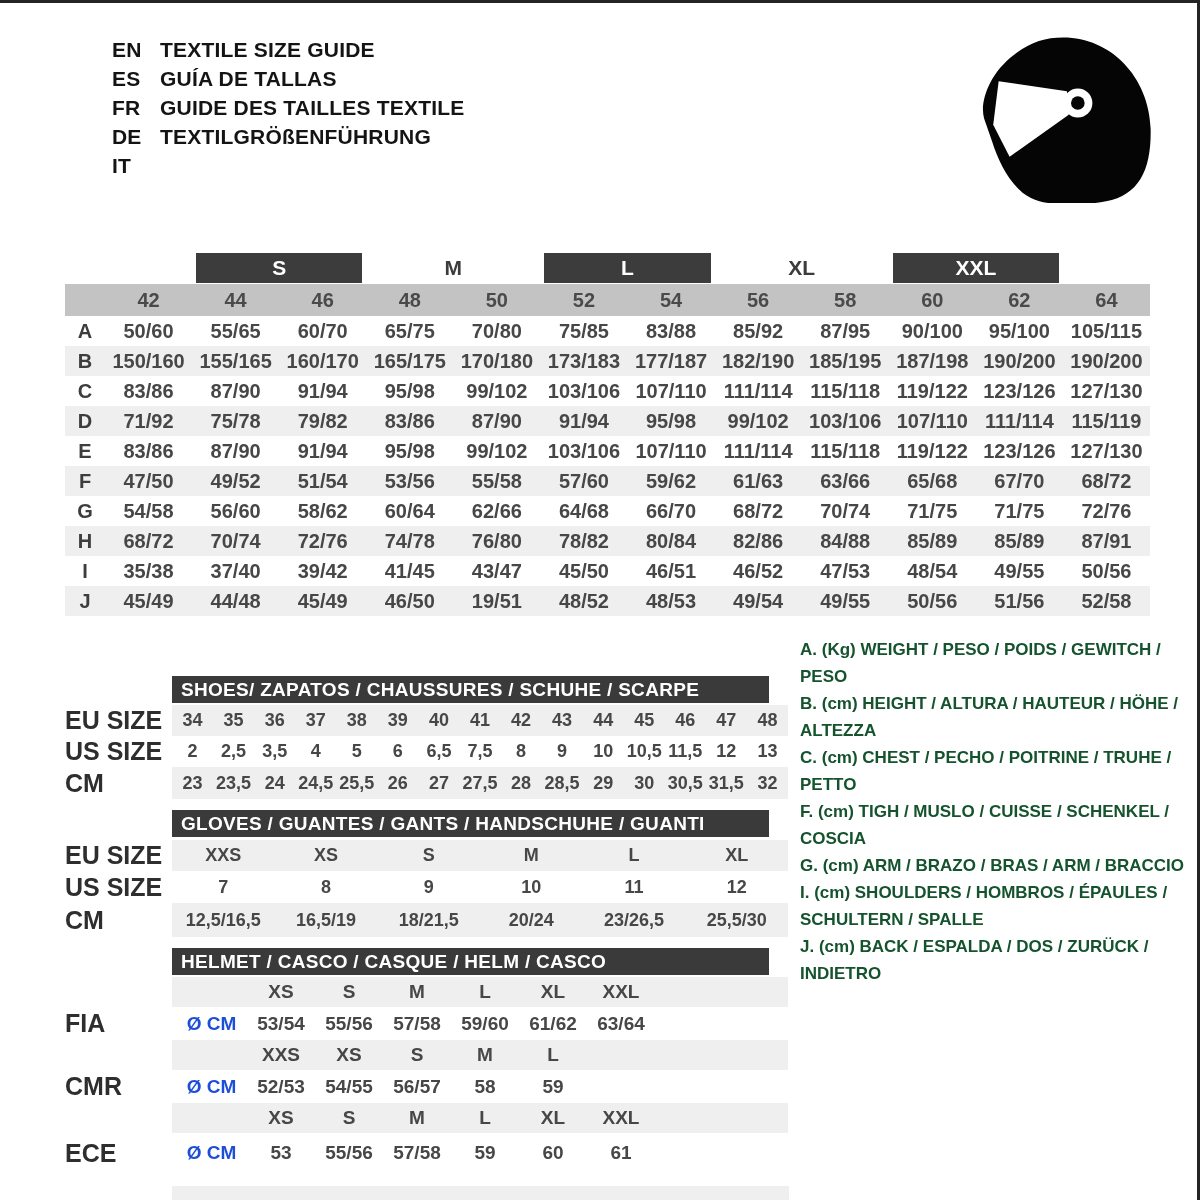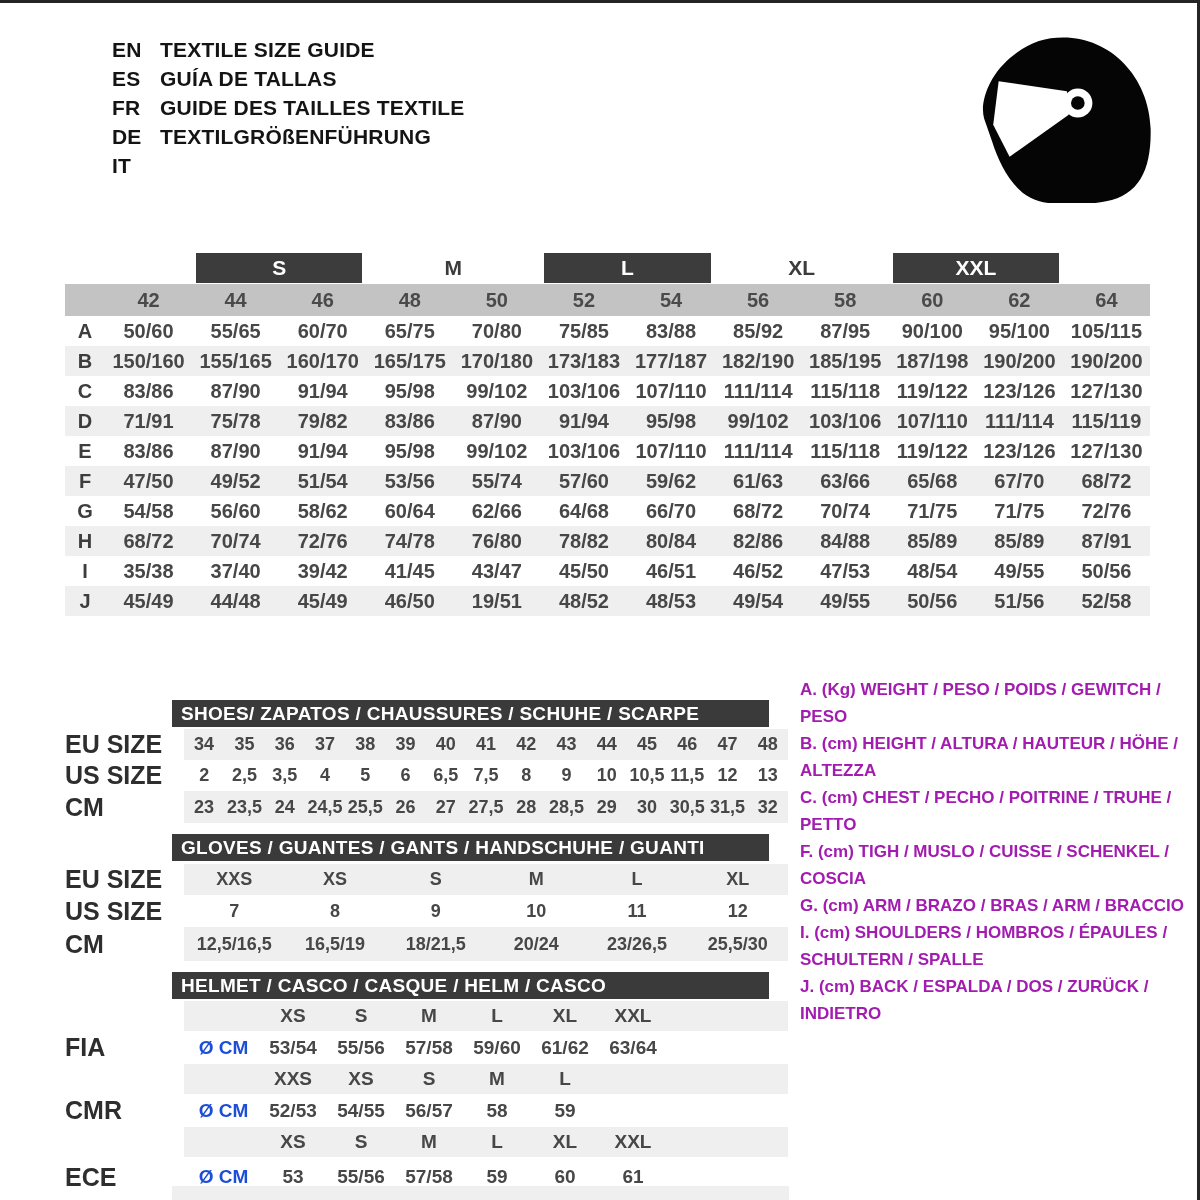--- a/index.html
+++ b/index.html
@@ -26,32 +26,32 @@
   .grp.boxed { background:#3c3c3c; color:#ffffff; margin:0 4px; }
   .mt-band { height:32px; background:#c3c3c3; color:#4a4a4a; }
   .mt-row { height:30px; }
   .mt-row.stripe { background:#efefef; }
   .mt-cell { text-align:center; }
   .mt-letter { text-align:center; color:#3d3d3d; }
 
   
   .section { position:absolute; left:65px; width:723px; }
   .sec-bar { margin-left:107px; width:597px; height:27px; background:#3a3a3a; color:#ffffff;
-             font-size:19px; line-height:27px; padding-left:9px; letter-spacing:.3px; white-space:nowrap;margin-top:24px; }
+             font-size:19px; line-height:27px; padding-left:9px; letter-spacing:.3px; white-space:nowrap; }
   .sec-gap { height:2px; }
   .sec-row { display:flex; align-items:center; }
   .sec-label { width:107px; font-size:25px; color:#2e2e2e; }
-  .sec-data { flex:1; display:flex; height:100%; align-items:center;margin-left:12px; }
+  .sec-data { flex:1; display:flex; height:100%; align-items:center; }
   .sec-row.stripe .sec-data { background:#efefef; }
   .sec-cell { flex:1; text-align:center; font-size:18px; color:#474747; }
   .hm-unit { width:75px; font-size:19px; color:#1d4ed8; text-align:center; padding-left:4px; }
   .hm-cell { width:68px; text-align:center; font-size:19px; color:#474747; }
 
   
-  .legend { position:absolute; left:800px; top:676px; width:394px; font-size:17px; line-height:27px; color:#a21caf; }
+  .legend { position:absolute; left:800px; top:636px; width:394px; font-size:17px; line-height:27px; color:#14532d; }
   .legend p { margin:0; }
 
   .bottom-strip { position:absolute; left:172px; top:1186px; width:617px; height:14px; background:#efefef; }
 </style>
 </head>
 <body>
 
 <div class="page">
   <div class="top-line"></div>
   <div class="right-line"></div>
@@ -150,21 +150,21 @@
         <div class="mt-cell">103/106</div>
         <div class="mt-cell">107/110</div>
         <div class="mt-cell">111/114</div>
         <div class="mt-cell">115/118</div>
         <div class="mt-cell">119/122</div>
         <div class="mt-cell">123/126</div>
         <div class="mt-cell">127/130</div>
       </div>
       <div class="mt-grid mt-row stripe">
         <div class="mt-letter">D</div>
-        <div class="mt-cell">71/91</div>
+        <div class="mt-cell">71/92</div>
         <div class="mt-cell">75/78</div>
         <div class="mt-cell">79/82</div>
         <div class="mt-cell">83/86</div>
         <div class="mt-cell">87/90</div>
         <div class="mt-cell">91/94</div>
         <div class="mt-cell">95/98</div>
         <div class="mt-cell">99/102</div>
         <div class="mt-cell">103/106</div>
         <div class="mt-cell">107/110</div>
         <div class="mt-cell">111/114</div>
@@ -184,21 +184,21 @@
         <div class="mt-cell">119/122</div>
         <div class="mt-cell">123/126</div>
         <div class="mt-cell">127/130</div>
       </div>
       <div class="mt-grid mt-row stripe">
         <div class="mt-letter">F</div>
         <div class="mt-cell">47/50</div>
         <div class="mt-cell">49/52</div>
         <div class="mt-cell">51/54</div>
         <div class="mt-cell">53/56</div>
-        <div class="mt-cell">55/74</div>
+        <div class="mt-cell">55/58</div>
         <div class="mt-cell">57/60</div>
         <div class="mt-cell">59/62</div>
         <div class="mt-cell">61/63</div>
         <div class="mt-cell">63/66</div>
         <div class="mt-cell">65/68</div>
         <div class="mt-cell">67/70</div>
         <div class="mt-cell">68/72</div>
       </div>
       <div class="mt-grid mt-row">
         <div class="mt-letter">G</div>

